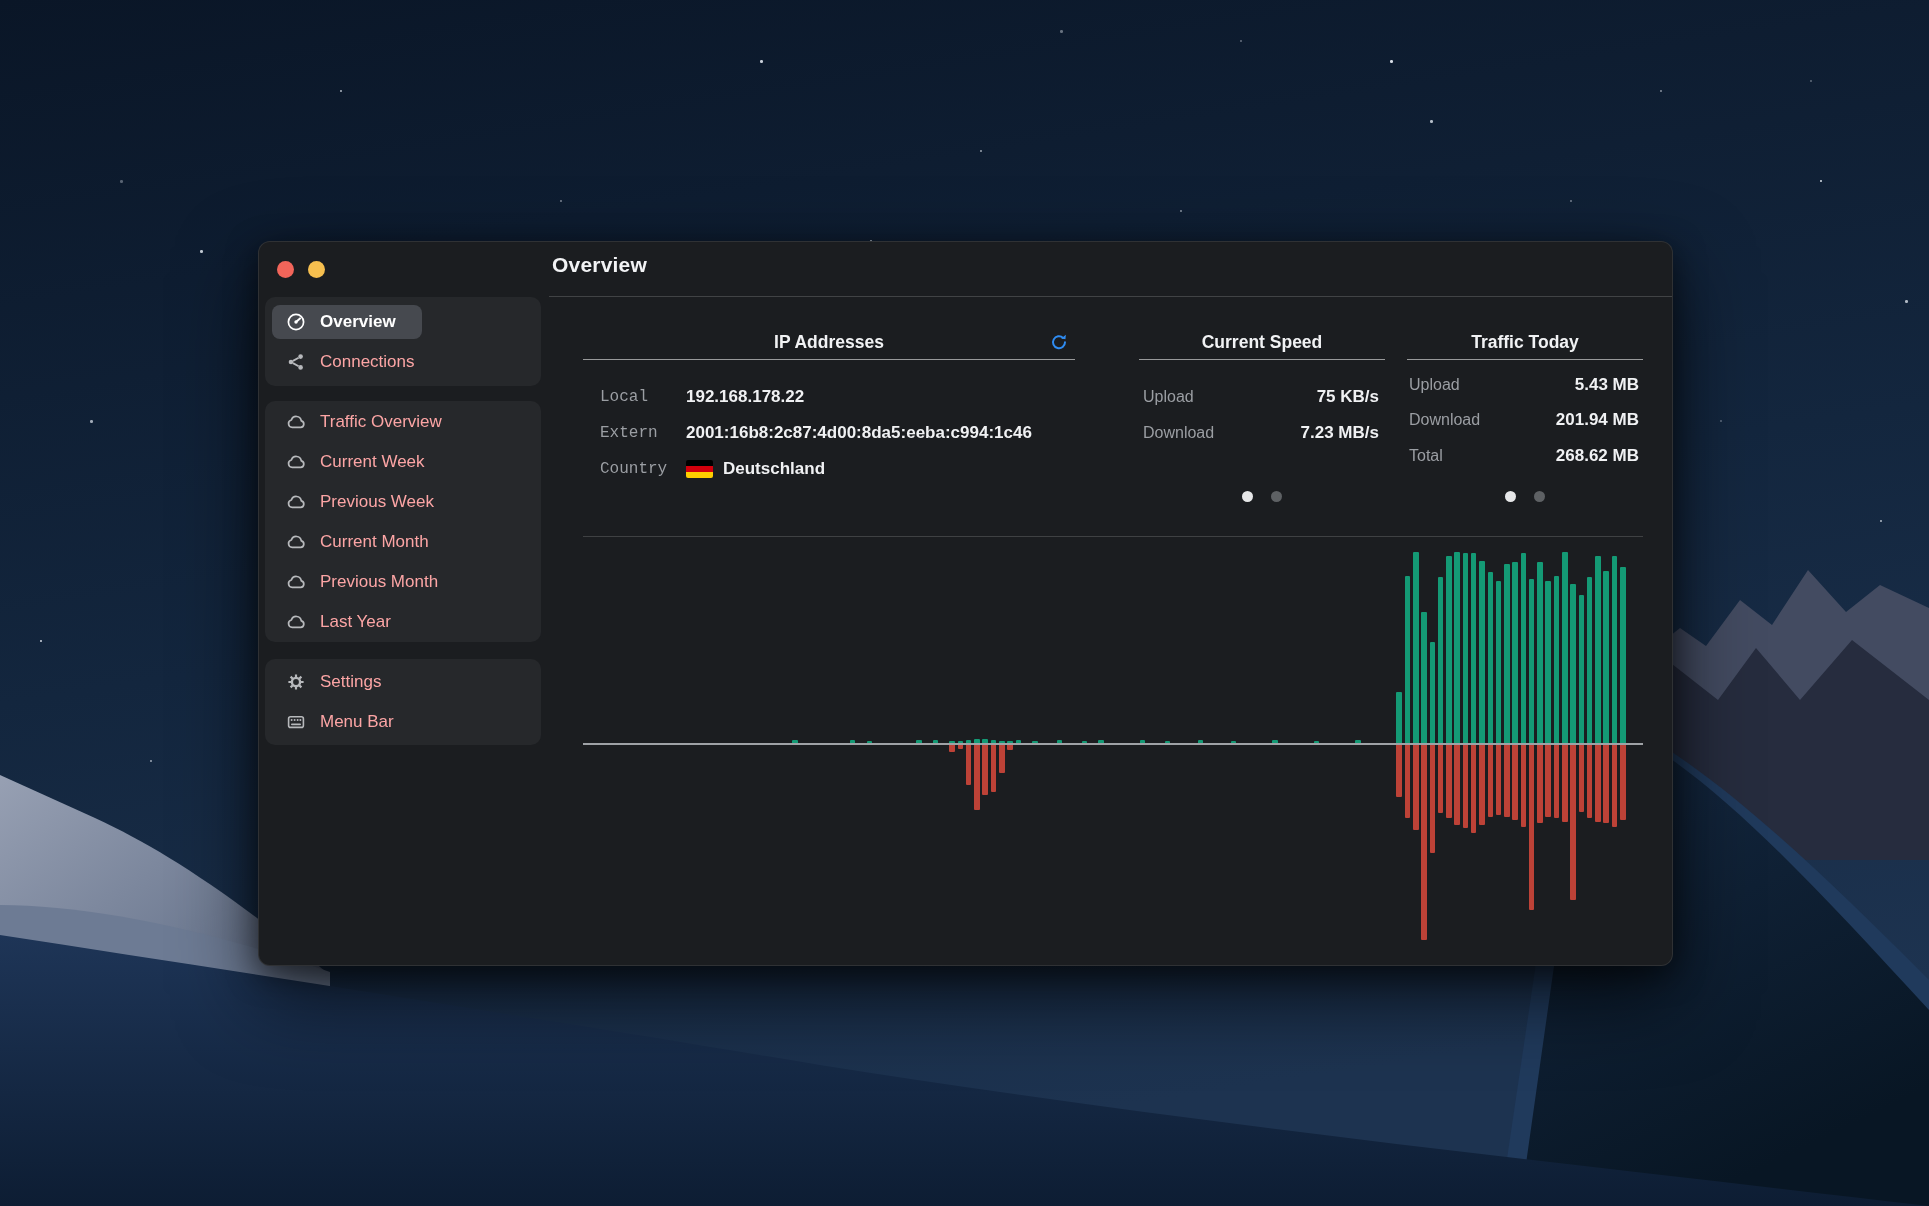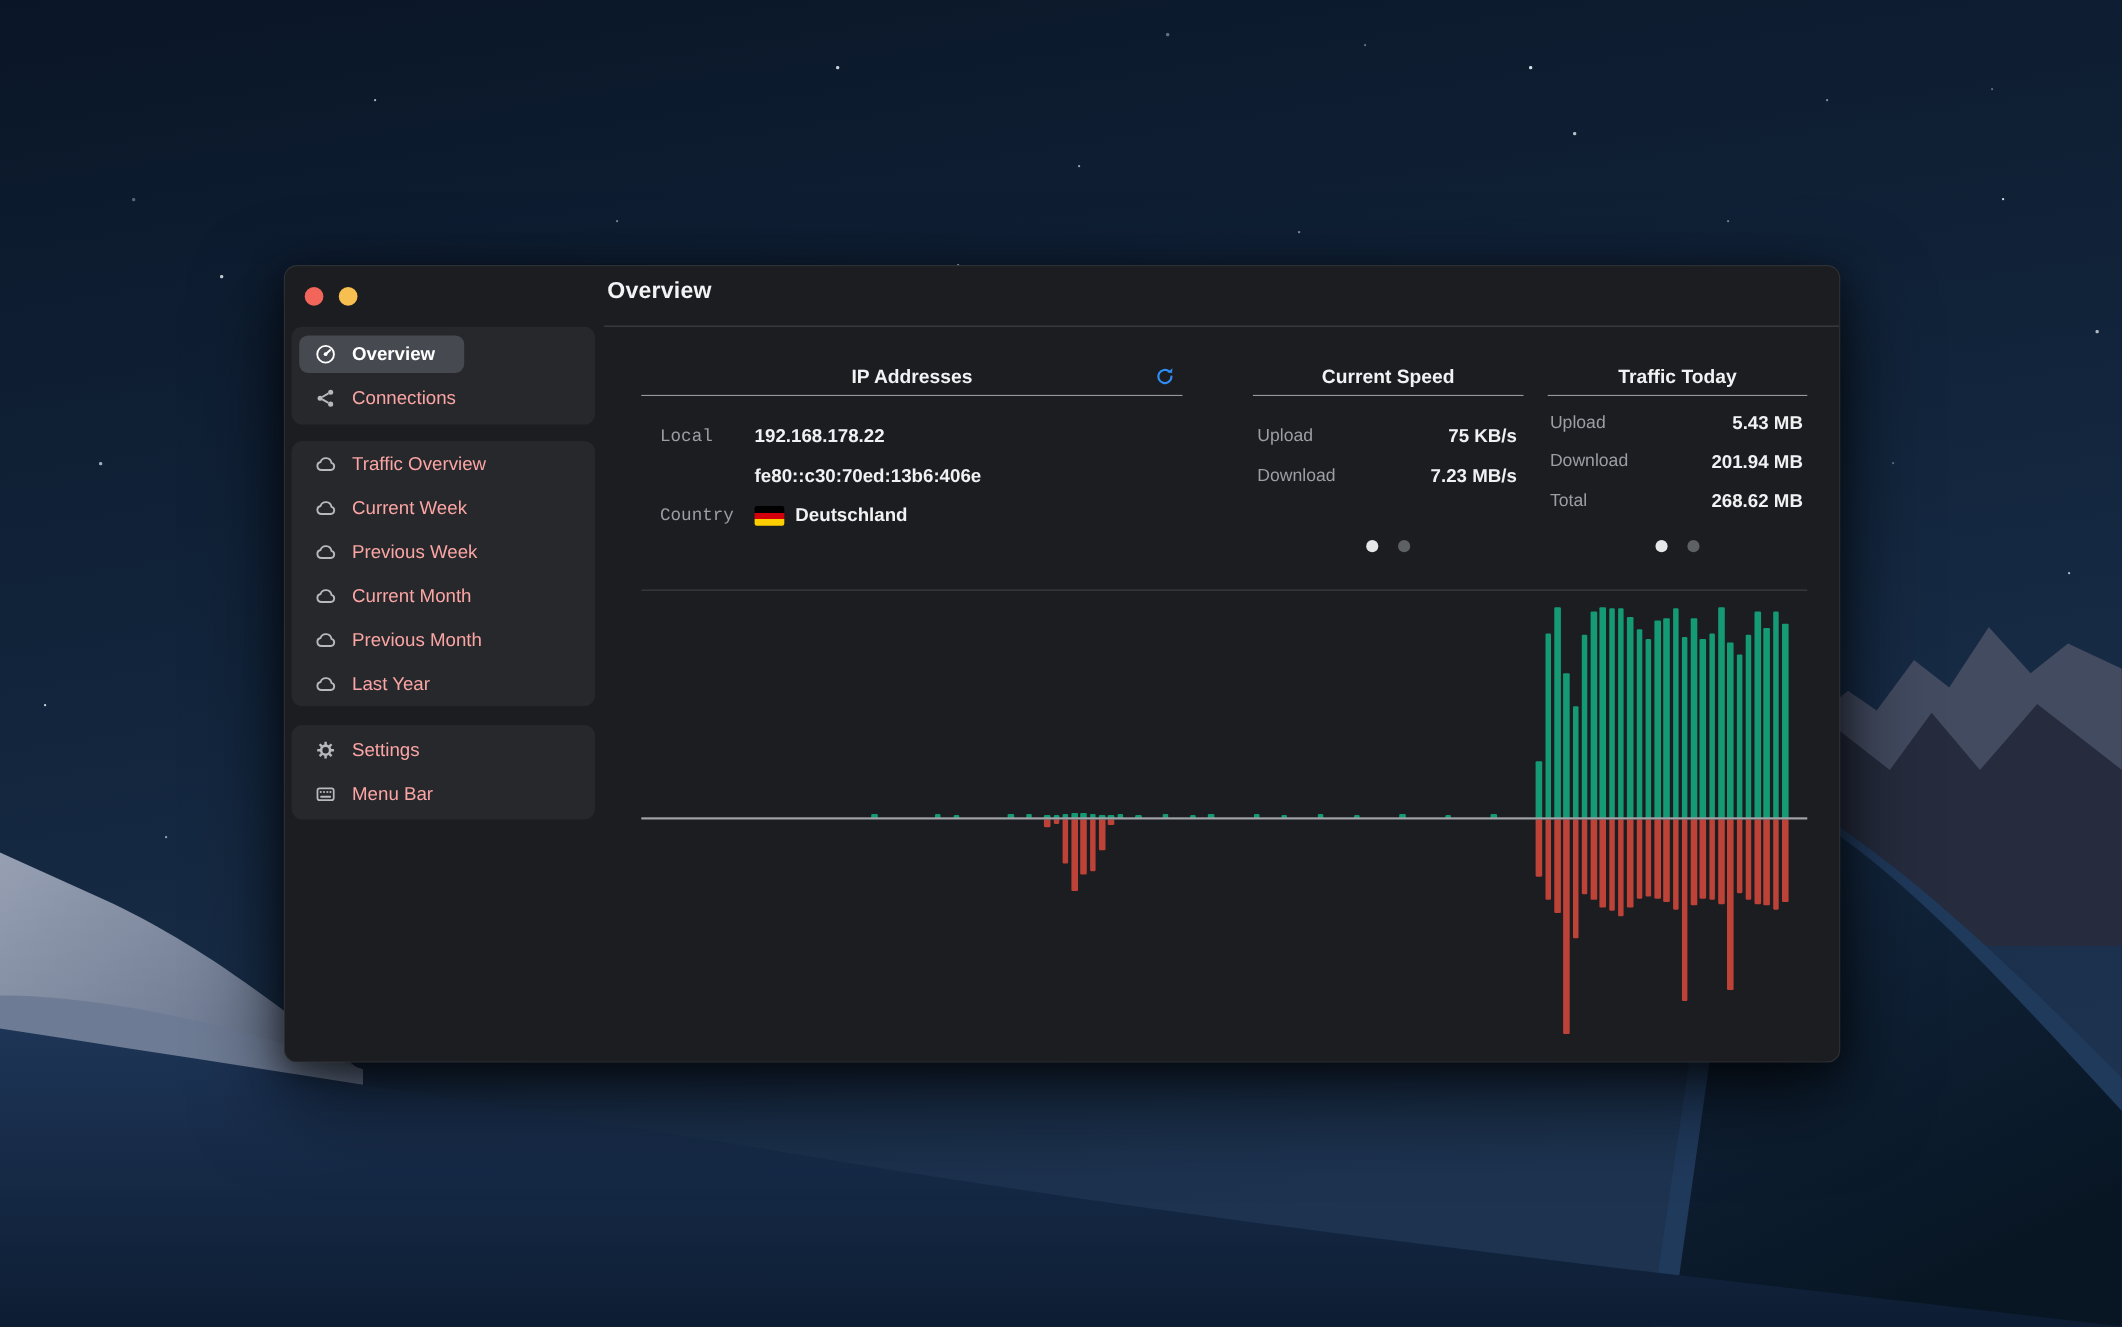--- a/index.html
+++ b/index.html
@@ -274,23 +274,23 @@
       </div>
       <div class="p-underline"></div>
       <div class="rows" id="ip-rows">
           <div class="kv">
             <span class="k">Local</span>
             <span class="v">
               <span>192.168.178.22</span>
             </span>
           </div>
           <div class="kv">
-            <span class="k"></span>
-            <span class="v">
-              <span>fe80::c30:70ed:13b6:406e</span>
+            <span class="k">Extern</span>
+            <span class="v">
+              <span>2001:16b8:2c87:4d00:8da5:eeba:c994:1c46</span>
             </span>
           </div>
           <div class="kv">
             <span class="k">Country</span>
             <span class="v">
               <span class="flag"></span>
               <span>Deutschland</span>
             </span>
           </div>
         </div>

